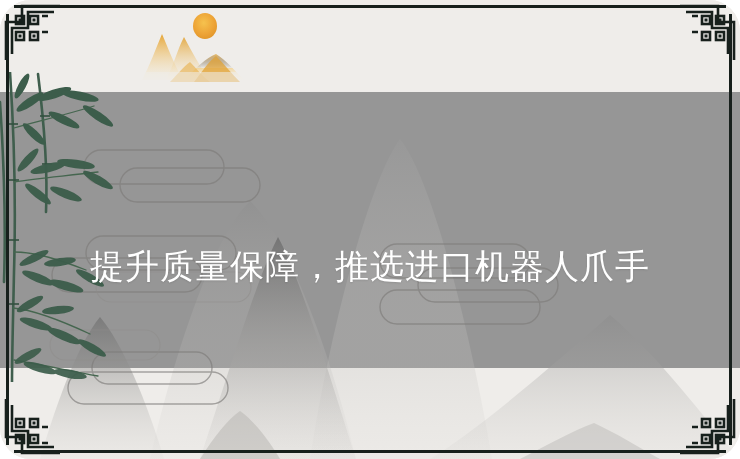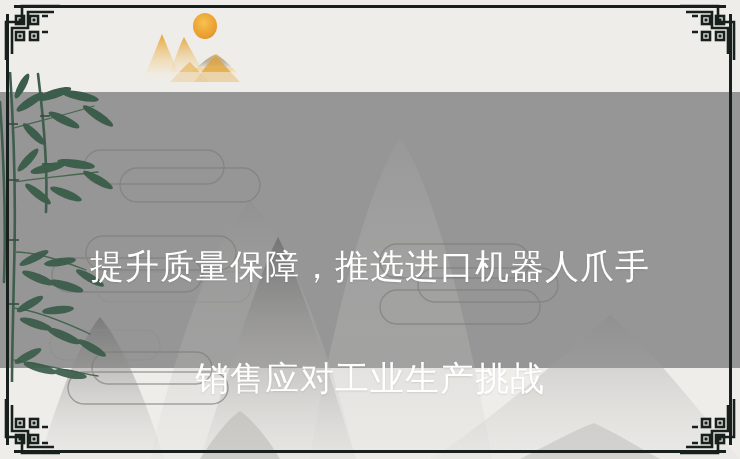--- a/index.html
+++ b/index.html
@@ -3,20 +3,21 @@
 <meta charset="utf-8">
 <style>
   html,body{margin:0;padding:0;background:#ffffff;}
   body{font-family:"Liberation Sans","DejaVu Sans",sans-serif;}
 
   .poster{
     position:relative;
     width:740px;height:459px;
     overflow:hidden;
     background:#efedea;
+    border-radius:31px;
   }
 
   
   .bg-base{position:absolute;inset:0;background:#efedea;}
   .bg-band{
     position:absolute;left:0;right:0;
     top:92px;height:276px;
     background:#969696;
   }
 
@@ -317,16 +318,15 @@
         <rect x="16.5" y="16.5" width="3" height="3"></rect>
         <rect x="30.5" y="16.5" width="3" height="3"></rect>
         <rect x="16.5" y="32.5" width="3" height="3"></rect>
         <rect x="30.5" y="32.5" width="3" height="3"></rect>
       </g>
     </svg>
   </div>
 
   <div class="headline">
     <span class="ln">提升质量保障，推选进口机器人爪手</span>
-    <span class="ln">销售应对工业生产挑战</span>
   </div>
 
 </div>
 
 </body></html>

